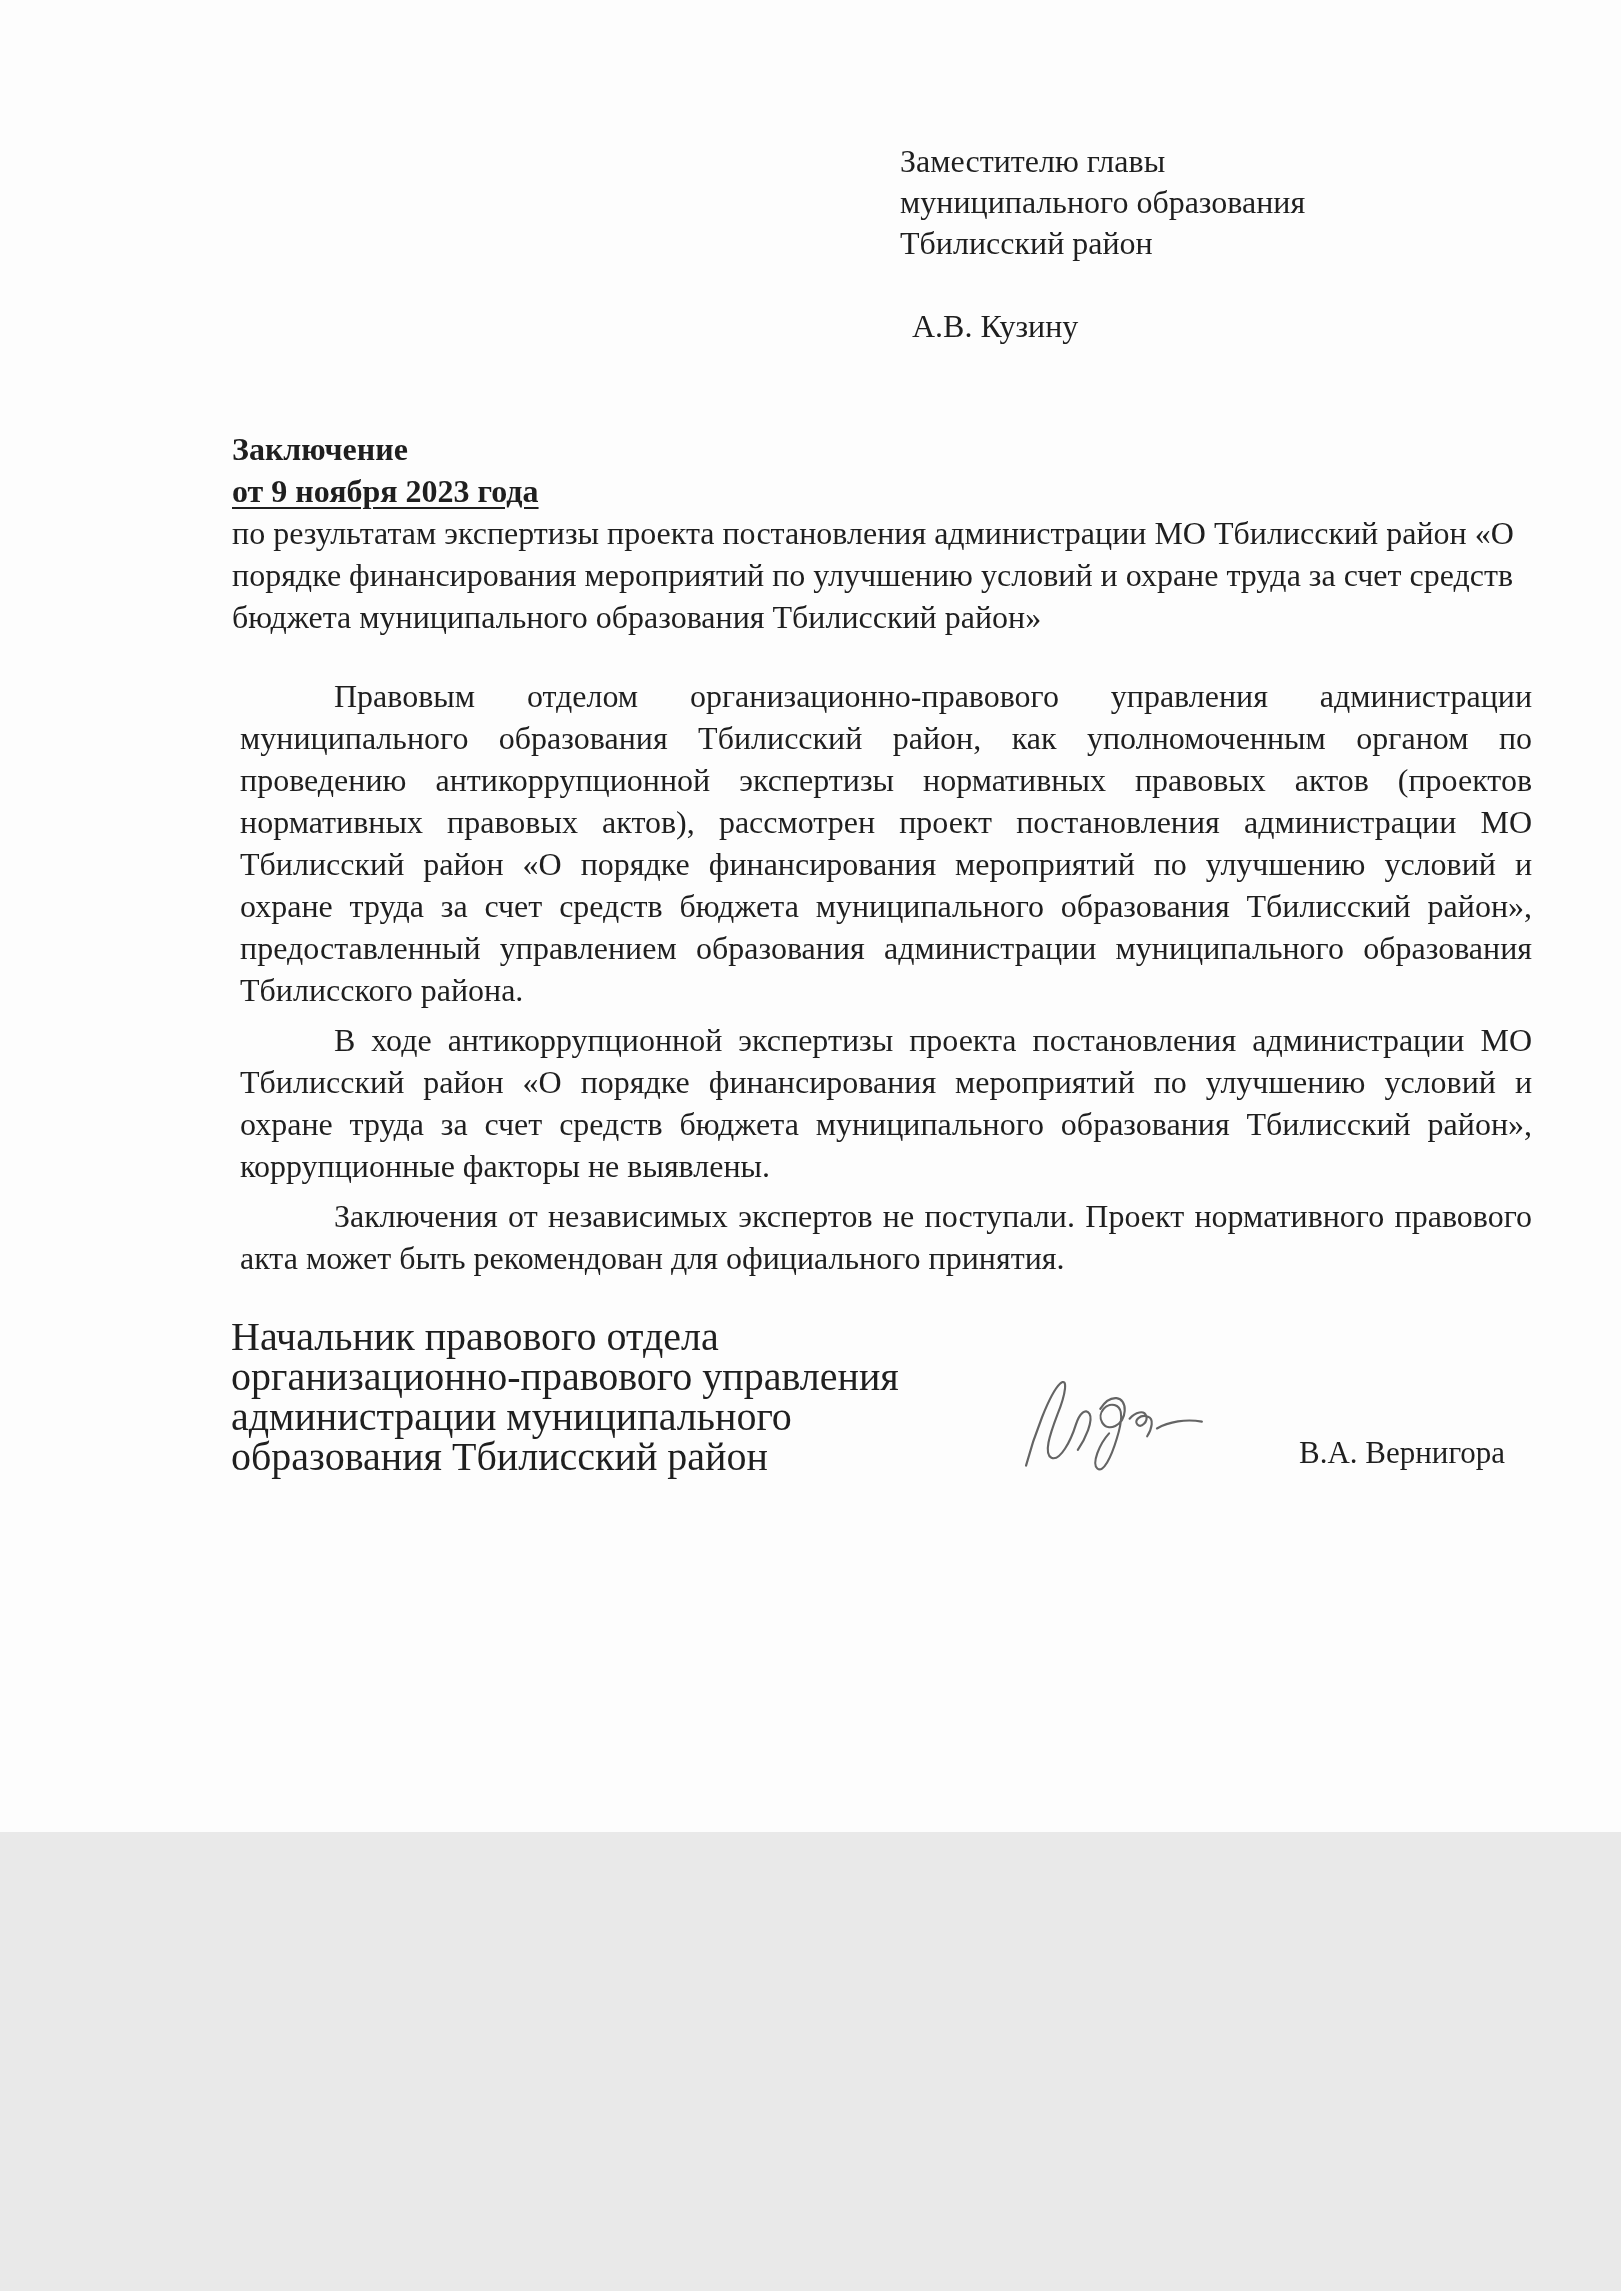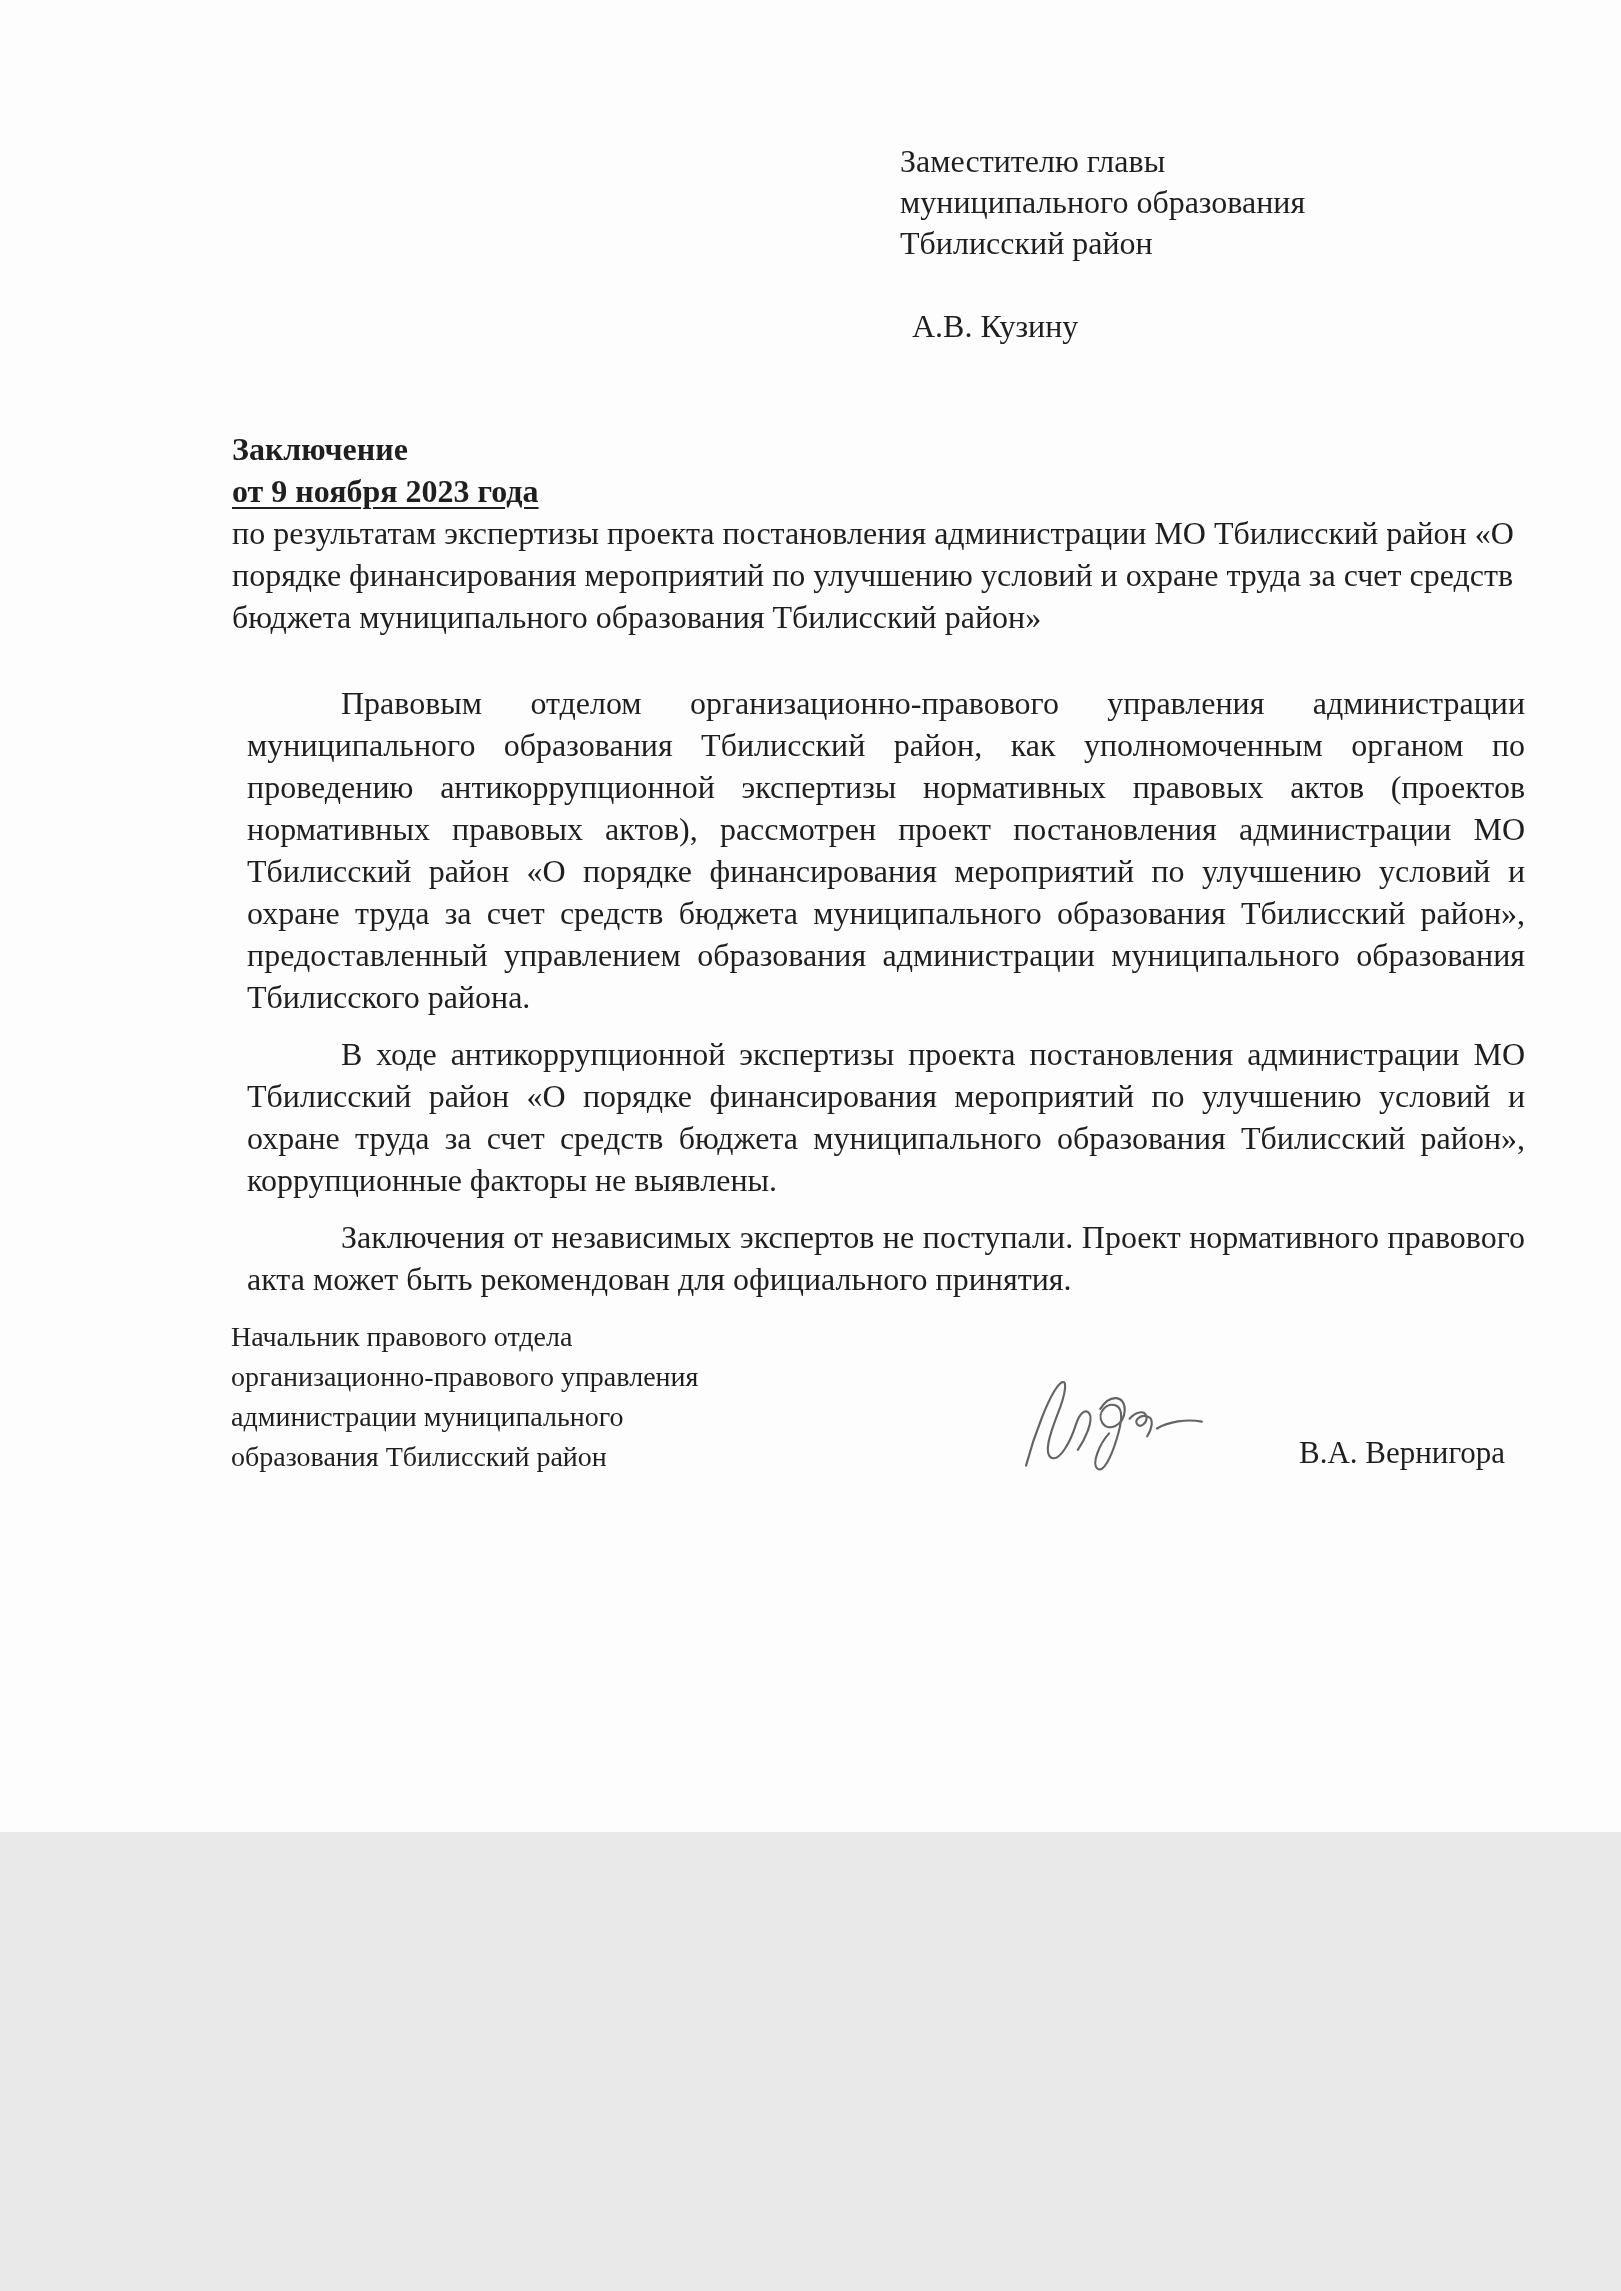--- a/index.html
+++ b/index.html
@@ -49,27 +49,27 @@
   
   .body-text {
     position: absolute;
     left: 232px;
     top: 667px;
     width: 1308px;
     font-size: 32px;
     line-height: 42px;
     text-align: justify;
   }
-  .body-text p { margin: 15px; text-indent: 94px; }
+  .body-text p { margin: 8px; text-indent: 94px; }
   
   .sign-position {
     position: absolute;
     left: 231px;
     top: 1317px;
-    font-size: 28px;
+    font-size: 40px;
     line-height: 40px;
     white-space: pre-line;
   }
   .sign-name {
     position: absolute;
     left: 1299px;
     top: 1433px;
     font-size: 31px;
     line-height: 40px;
   }

